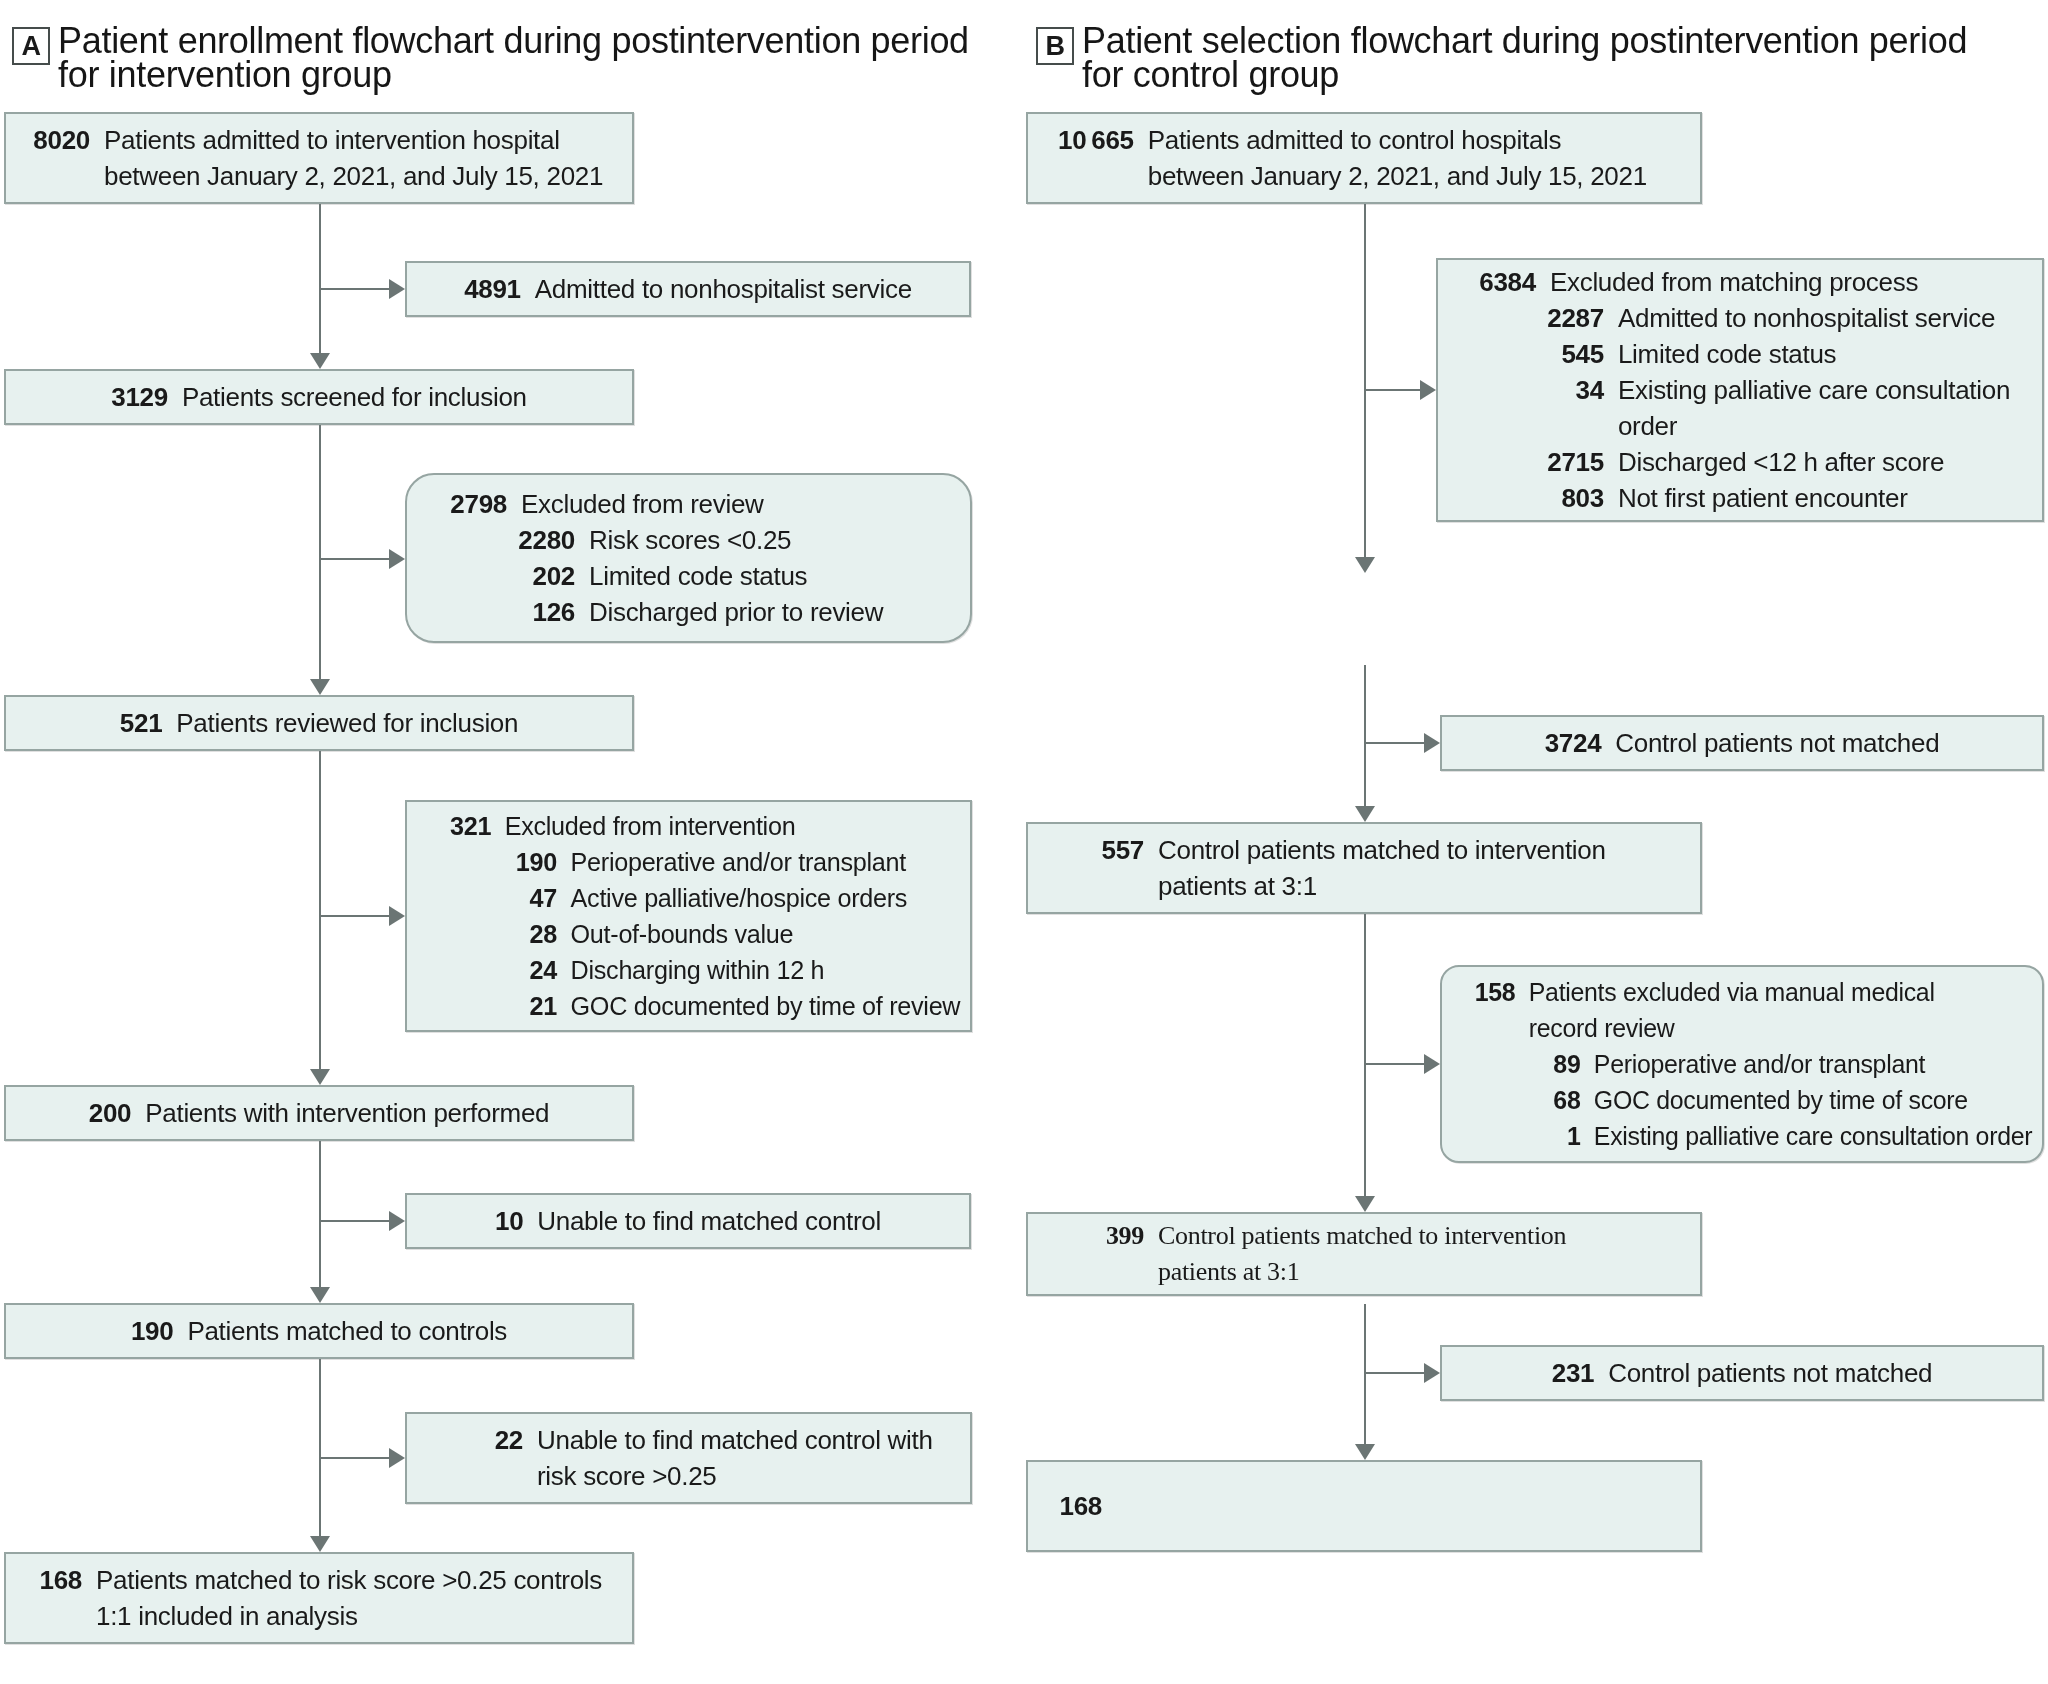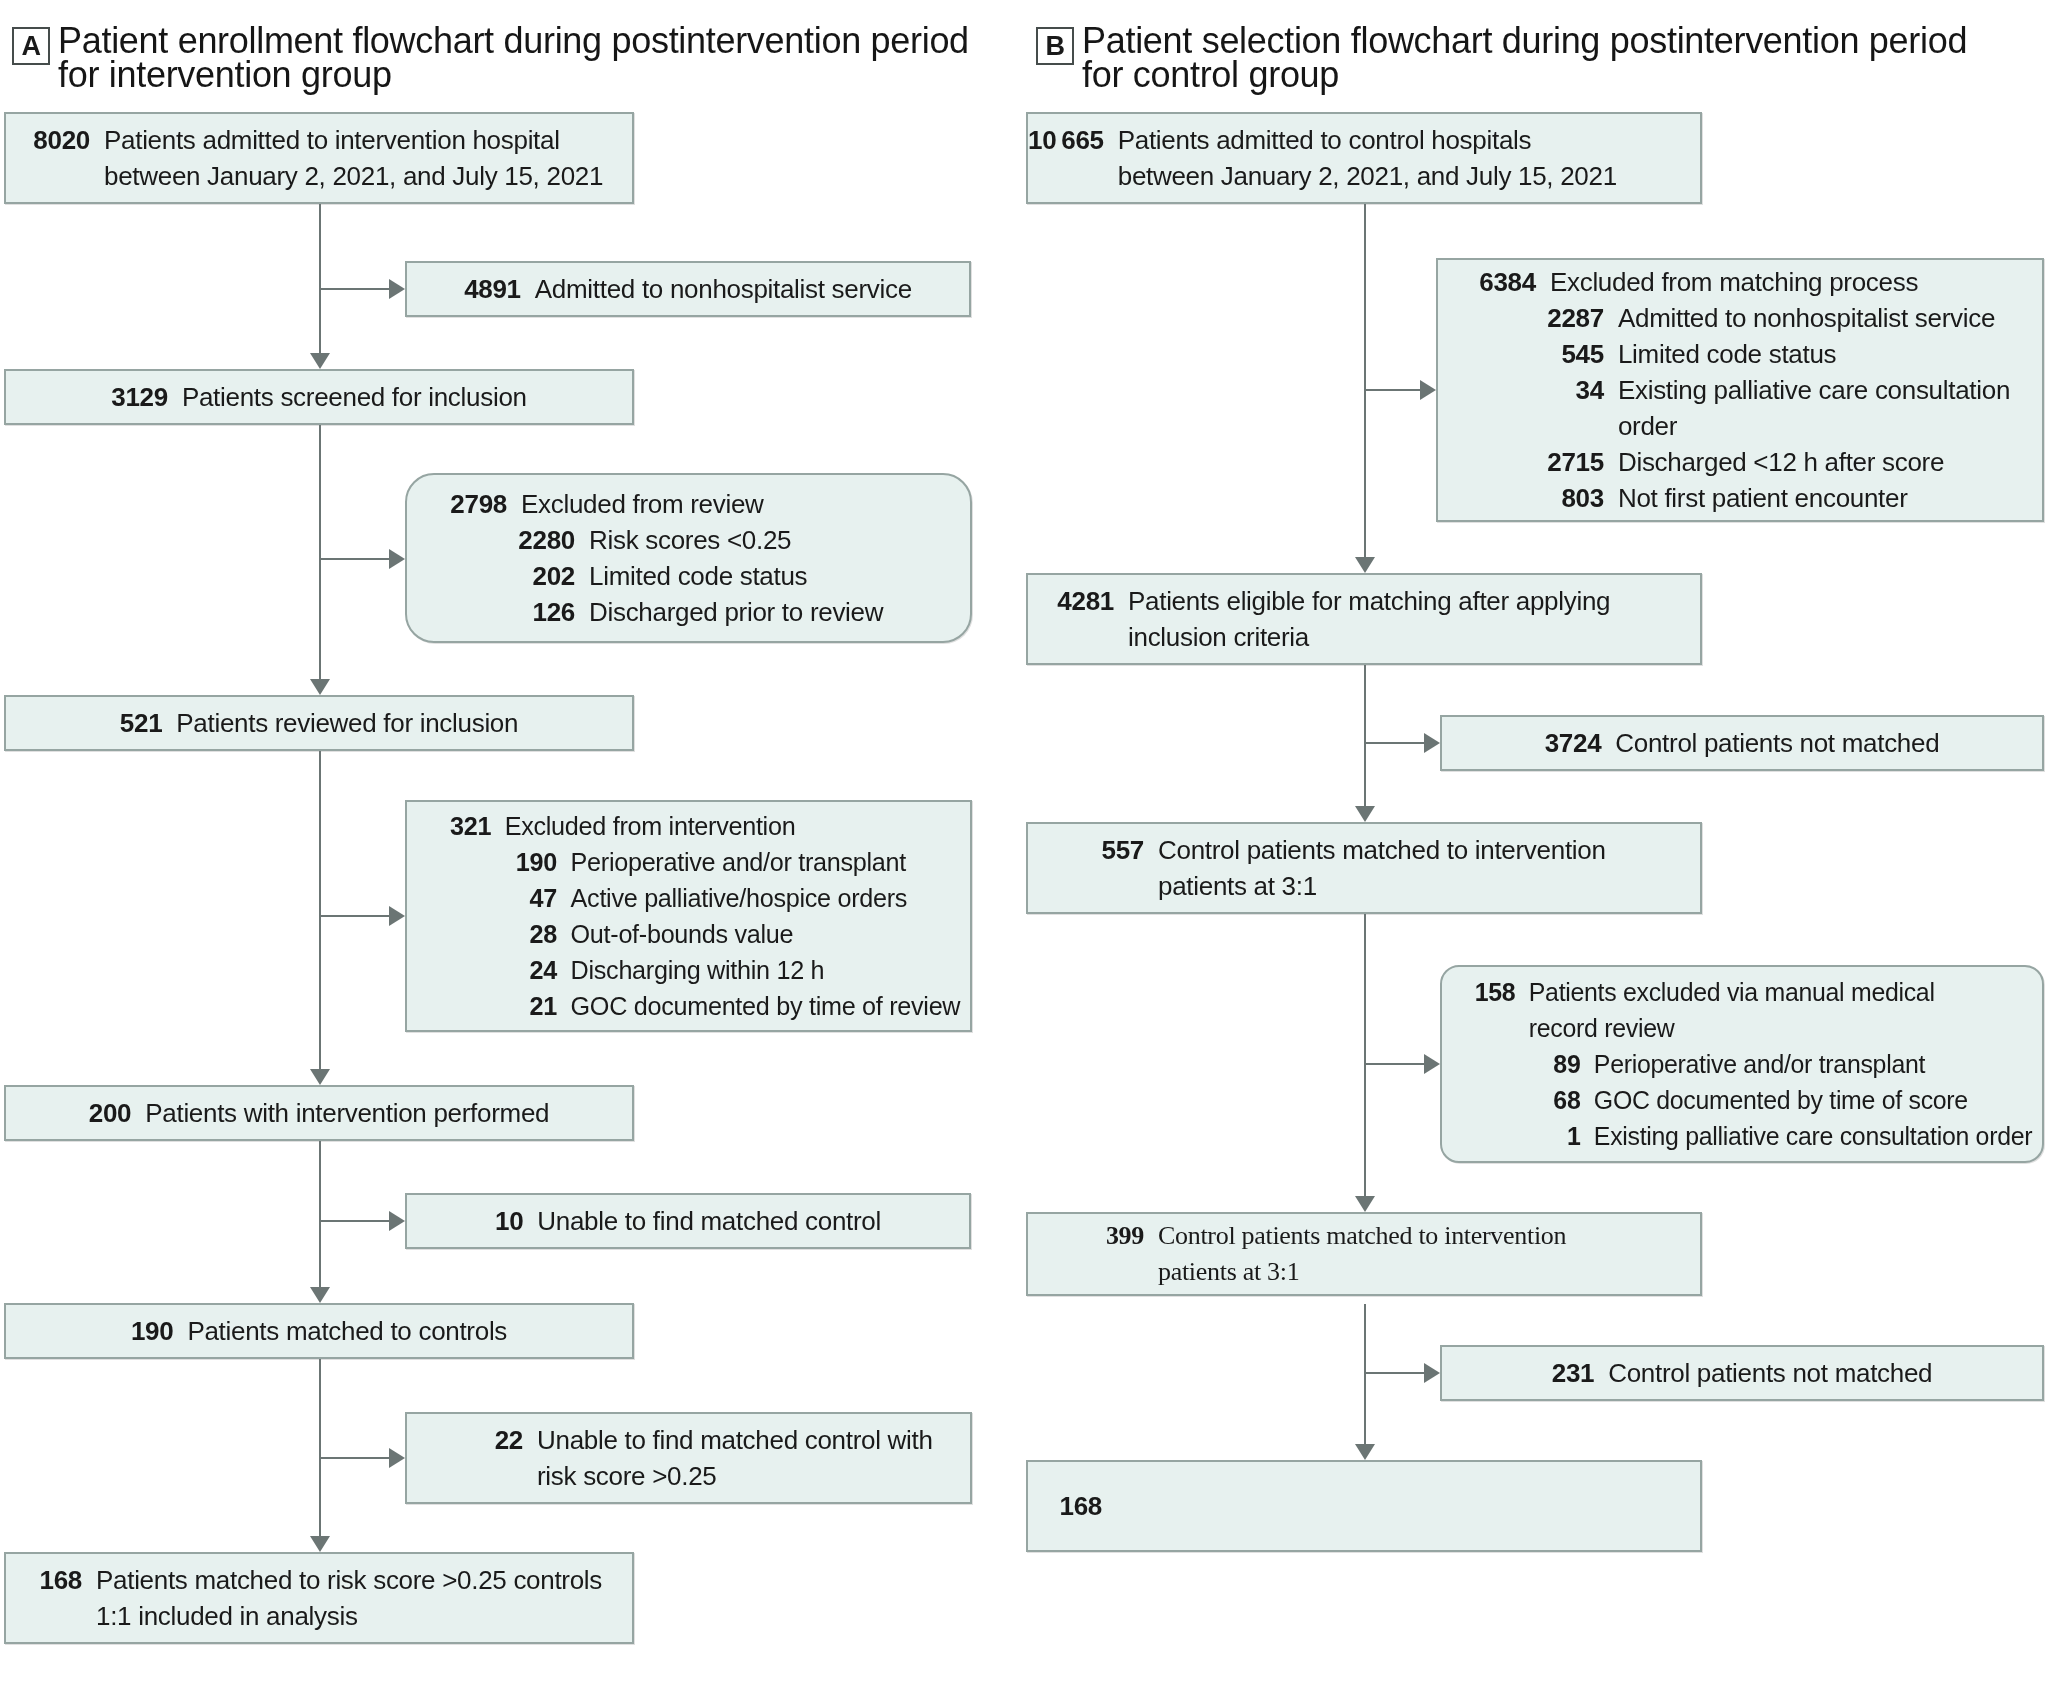--- a/index.html
+++ b/index.html
@@ -217,21 +217,21 @@
       <div class="rows">
         <div class="frow">
           <span class="num i0">168</span>
           <div class="txt">
             <div class="line">Patients matched to risk score &gt;0.25 controls</div>
             <div class="line">1:1 included in analysis</div>
           </div>
         </div>
       </div>
     </div>
-    <div class="fbox" style="left: 1026px; top: 112px; width: 676px; height: 92px; padding-right: 10px;">
+    <div class="fbox" style="left: 1026px; top: 112px; width: 676px; height: 92px; padding-left: 30px; padding-right: 10px;">
       <div class="rows">
         <div class="frow">
           <span class="num i0">10 665</span>
           <div class="txt">
             <div class="line">Patients admitted to control hospitals</div>
             <div class="line">between January 2, 2021, and July 15, 2021</div>
           </div>
         </div>
       </div>
     </div>
@@ -265,31 +265,20 @@
         <div class="frow">
           <span class="num i1">2715</span>
           <div class="txt">
             <div class="line">Discharged &lt;12 h after score</div>
           </div>
         </div>
         <div class="frow">
           <span class="num i1">803</span>
           <div class="txt">
             <div class="line">Not first patient encounter</div>
-          </div>
-        </div>
-      </div>
-    </div>
-    <div class="fbox" style="left: 1026px; top: 573px; width: 676px; height: 92px; padding-left: 26px; padding-right: 10px;">
-      <div class="rows">
-        <div class="frow">
-          <span class="num i0">4281</span>
-          <div class="txt">
-            <div class="line">Patients eligible for matching after applying</div>
-            <div class="line">inclusion criteria</div>
           </div>
         </div>
       </div>
     </div>
     <div class="fbox center" style="left: 1440px; top: 715px; width: 604px; height: 56px; padding-left: 10px; padding-right: 10px; align-items: center;">
       <div class="rows">
         <div class="frow">
           <span class="num i0 nat">3724</span>
           <div class="txt">
             <div class="line">Control patients not matched</div>

